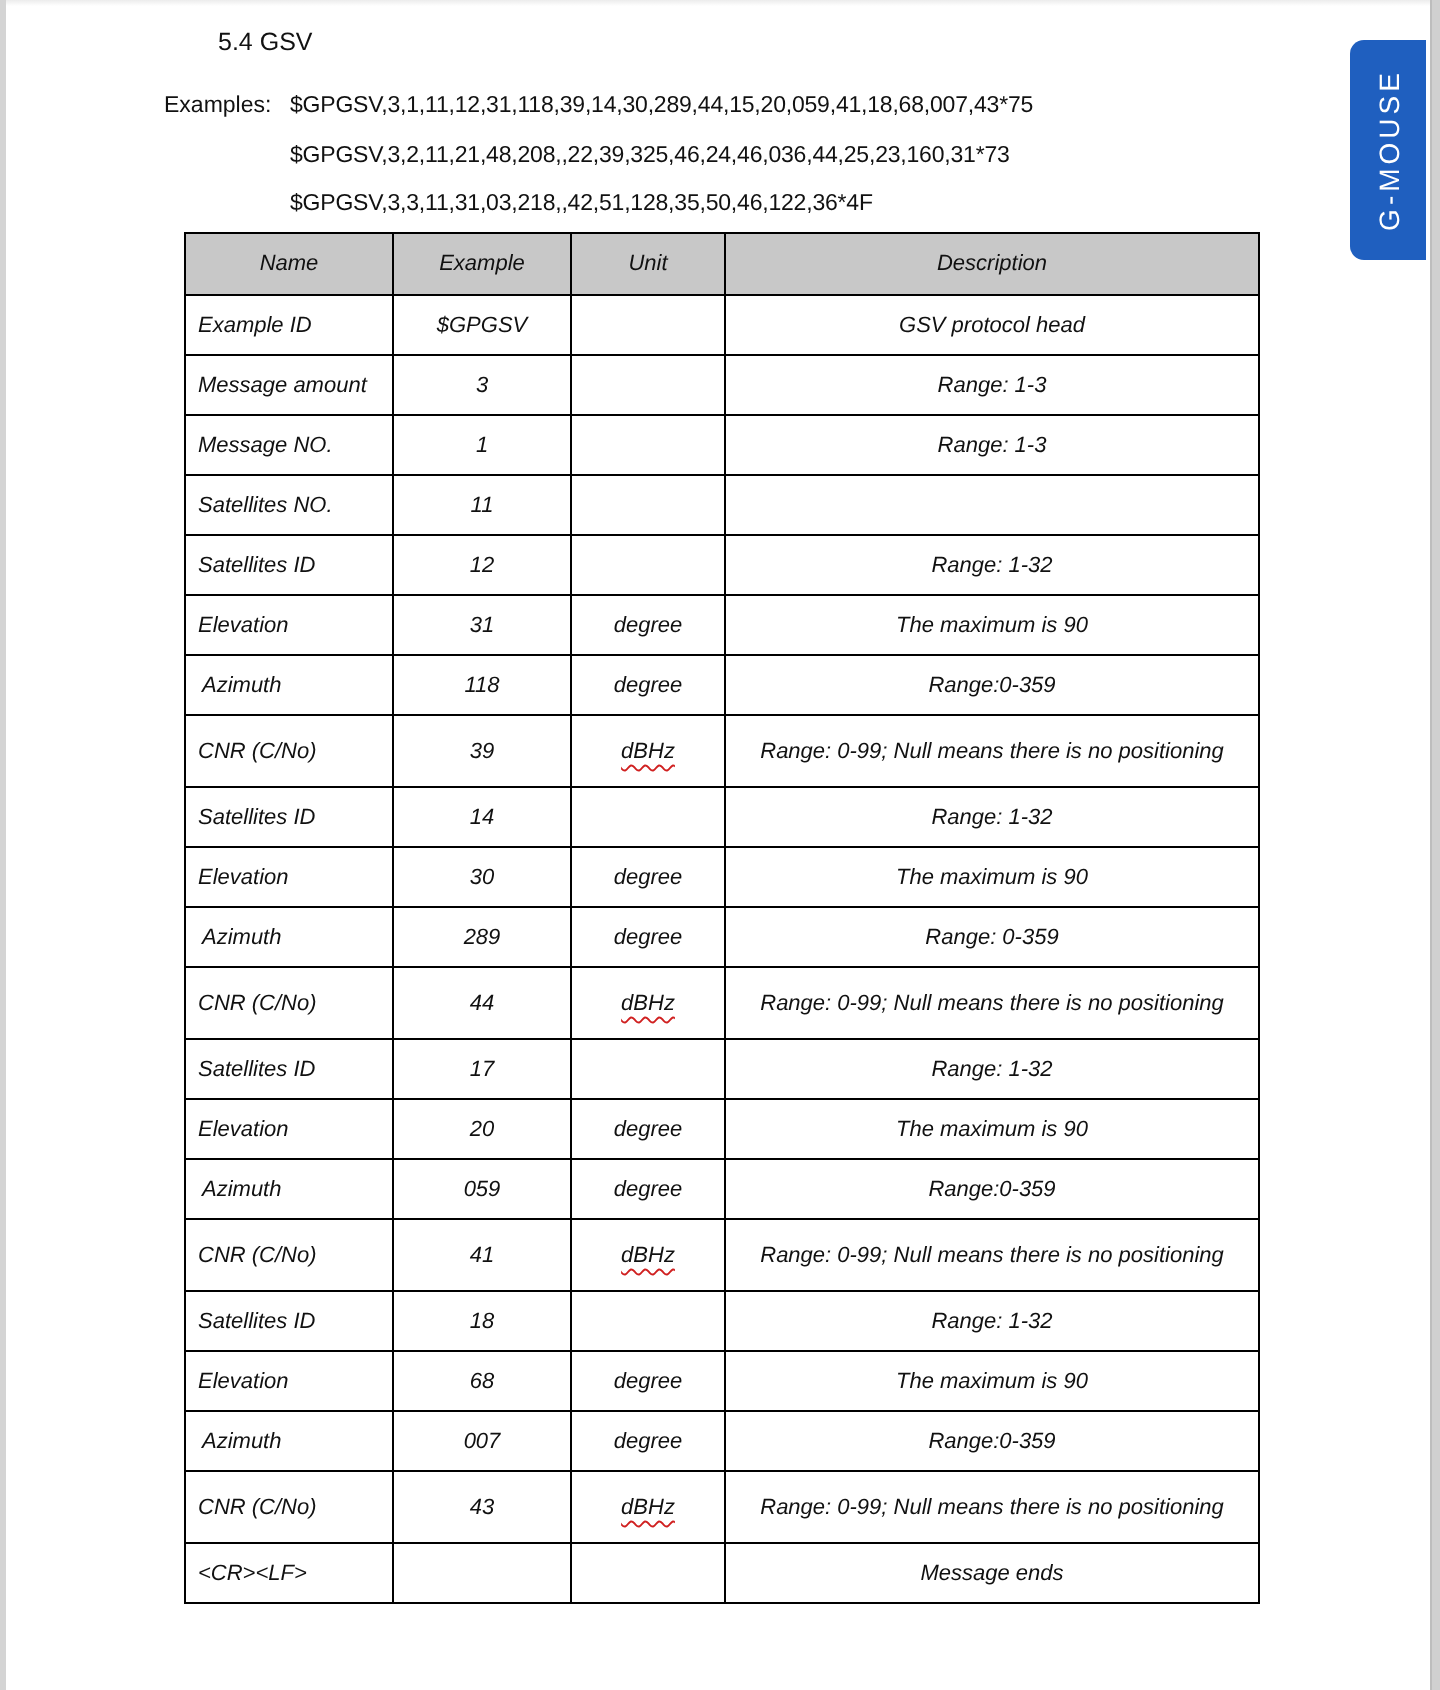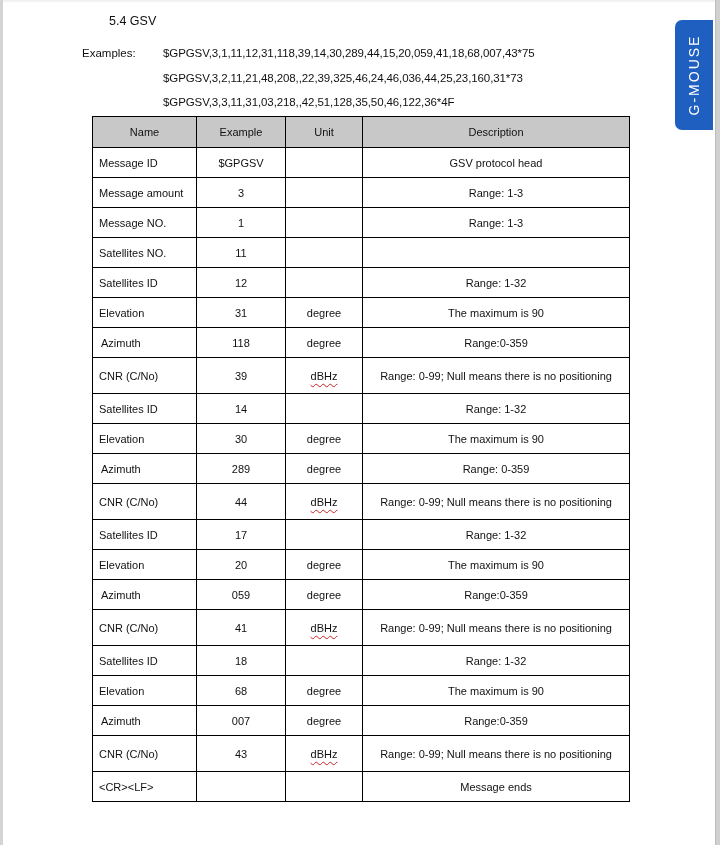--- a/index.html
+++ b/index.html
@@ -7,33 +7,34 @@
     width:720px; height:845px; position:relative; overflow:hidden;
     background:#ffffff;
     font-family: "Liberation Sans", "DejaVu Sans", sans-serif;
     color:#111;
   }
   .left-edge { position:absolute; left:0; top:0; width:3px; height:845px; background:#d4d4d4; }
   .right-edge { position:absolute; right:0; top:0; width:4px; height:845px; background:#d0d0d0; border-left:1px solid #bdbdbd; }
   .top-shade { position:absolute; left:0; top:0; width:720px; height:3px; background:linear-gradient(#ececec,#fff); }
   .section-title { position:absolute; left:80px; top:14px; font-size:12.5px;margin-left:29px; }
   .examples-label { position:absolute; left:82px; top:47px; font-size:11.5px; }
-  .example-line { position:absolute; left:163px; font-size:11.5px; letter-spacing:-0.1px; }
+  .example-line { position:absolute; left:145px; font-size:11.5px; letter-spacing:-0.1px; }
   .tab {
     position:absolute; left:675px; top:20px; width:38px; height:110px;
     background:#1f5fbf; border-radius:7px 0 0 7px;
     display:flex; align-items:center; justify-content:center;
   }
   .tab span {
     transform:rotate(-90deg); color:#fff; font-size:14px; letter-spacing:2px; white-space:nowrap;
   }
   table.gsv {
     position:absolute; left:92px; top:116px;
     border-collapse:collapse; width:538px;
     font-size:11px;
+    font-style:italic;
   }
   table.gsv th, table.gsv td {
     border:1px solid #000; padding:0 6px; height:29px;
   }
   table.gsv th { background:#c8c8c8; font-weight:normal; text-align:center; height:30px; }
   table.gsv td.c-name { width:91px; text-align:left; }
   table.gsv td.c-ex { width:76px; text-align:center; }
   table.gsv td.c-unit { width:64px; text-align:center; }
   table.gsv td.c-desc { text-align:center; }
   table.gsv tr.tall td { height:35px; }
@@ -60,21 +61,21 @@
   <thead>
     <tr>
       <th>Name</th>
       <th>Example</th>
       <th>Unit</th>
       <th>Description</th>
     </tr>
   </thead>
   <tbody id="tbody">
       <tr>
-        <td class="c-name"><span>Message ID</span></td>
+        <td class="c-name"><span>Example ID</span></td>
         <td class="c-ex"><span>$GPGSV</span></td>
         <td class="c-unit"><span></span></td>
         <td class="c-desc"><span>GSV protocol head</span></td>
       </tr>
       <tr>
         <td class="c-name"><span>Message amount</span></td>
         <td class="c-ex"><span>3</span></td>
         <td class="c-unit"><span></span></td>
         <td class="c-desc"><span>Range: 1-3</span></td>
       </tr>

